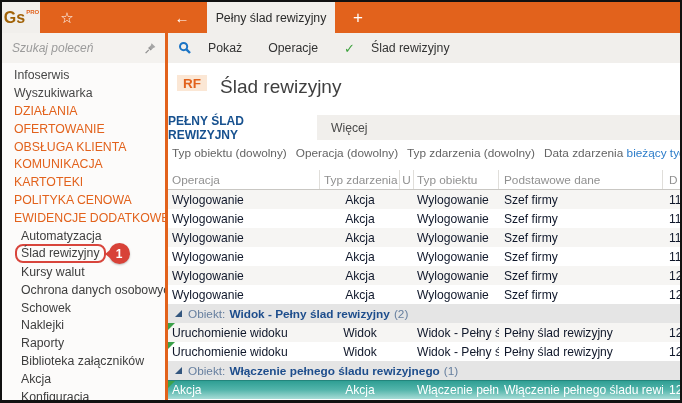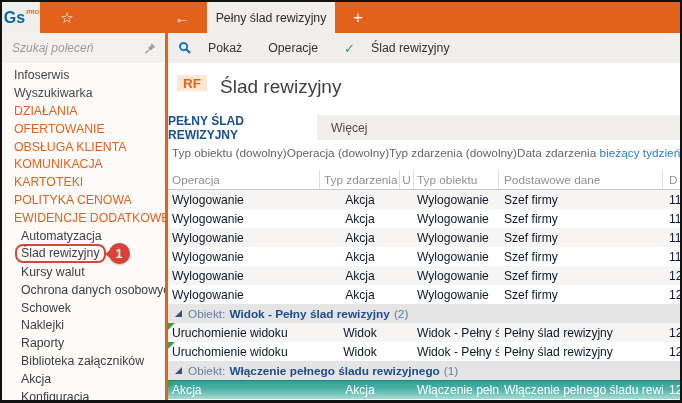--- a/index.html
+++ b/index.html
@@ -9,21 +9,21 @@
   .screen{
     position:relative; width:682px; height:403px;
     border:2px solid #111; border-bottom-width:3px;
     background:#fff; overflow:hidden;
   }
 
   
   .topbar{ position:absolute; left:0; top:0; width:100%; height:31px; background:#e2621c; }
   .logo{ position:absolute; left:0; top:0; width:38px; height:31px; background:#f1efec;
          display:flex; align-items:center; justify-content:center; }
-  .logo .gs{ color:#0369a1; font-weight:bold; font-size:16px; line-height:1; }
+  .logo .gs{ color:#a16207; font-weight:bold; font-size:16px; line-height:1; }
   .logo .pro{ color:#e2621c; font-weight:bold; font-size:6px; position:relative; top:-6px; left:1px; }
   .tb-btn{ position:absolute; top:0; height:31px; display:flex; align-items:center; justify-content:center;
            color:#fff; cursor:pointer; }
   .star-btn{ left:48px; width:34px; font-size:15px; }
   .back-btn{ left:161px; width:38px; font-size:15px; }
   .plus-btn{ left:340px; width:32px; font-size:17px; font-weight:300; }
   .top-tab{ position:absolute; left:205px; top:0; width:128px; height:31px; background:#f1efec;
             display:flex; align-items:center; justify-content:center;
             font-size:12.3px; color:#2b2b2b; cursor:pointer; }
 
@@ -66,21 +66,21 @@
   .page-title{ position:absolute; left:52px; top:43px; font-size:19px; color:#3f3f3f; }
 
   
   .tabstrip{ position:absolute; left:0; top:82px; right:0; height:25px; background:#f1efec; display:flex; }
   .tab-active{ width:149px; height:25px; background:#fff; display:flex; align-items:center; justify-content:center;
                font-size:12px; font-weight:bold; color:#17518f; cursor:pointer; }
   .tab-more{ display:flex; align-items:center; padding:0 14px; font-size:12.2px; color:#4a4a4a; cursor:pointer; }
 
   
   .filters{ position:absolute; left:0; top:107px; right:0; height:26px; background:#fff;
-            display:flex; align-items:center; padding-left:4px; gap:0;
+            display:flex; align-items:center; padding-left:4px; gap:9px;
             white-space:nowrap; overflow:hidden; }
   .filter{ font-size:11.8px; color:#646464; cursor:pointer; flex:0 0 auto; }
   .filter .flink{ color:#2b7cc9; }
 
   
   .grid{ position:absolute; left:0; top:137px; right:0; bottom:0; overflow:hidden; }
   .g-header{ height:20px; display:flex; border-bottom:1px solid #c9c7c3; align-items:center; }
   .g-header .cell{ color:#909090; font-size:11.8px; border-right:1px solid #e0deda; height:100%;
                    display:flex; align-items:center; }
   .g-header .cell.c5{ border-right:none; }

